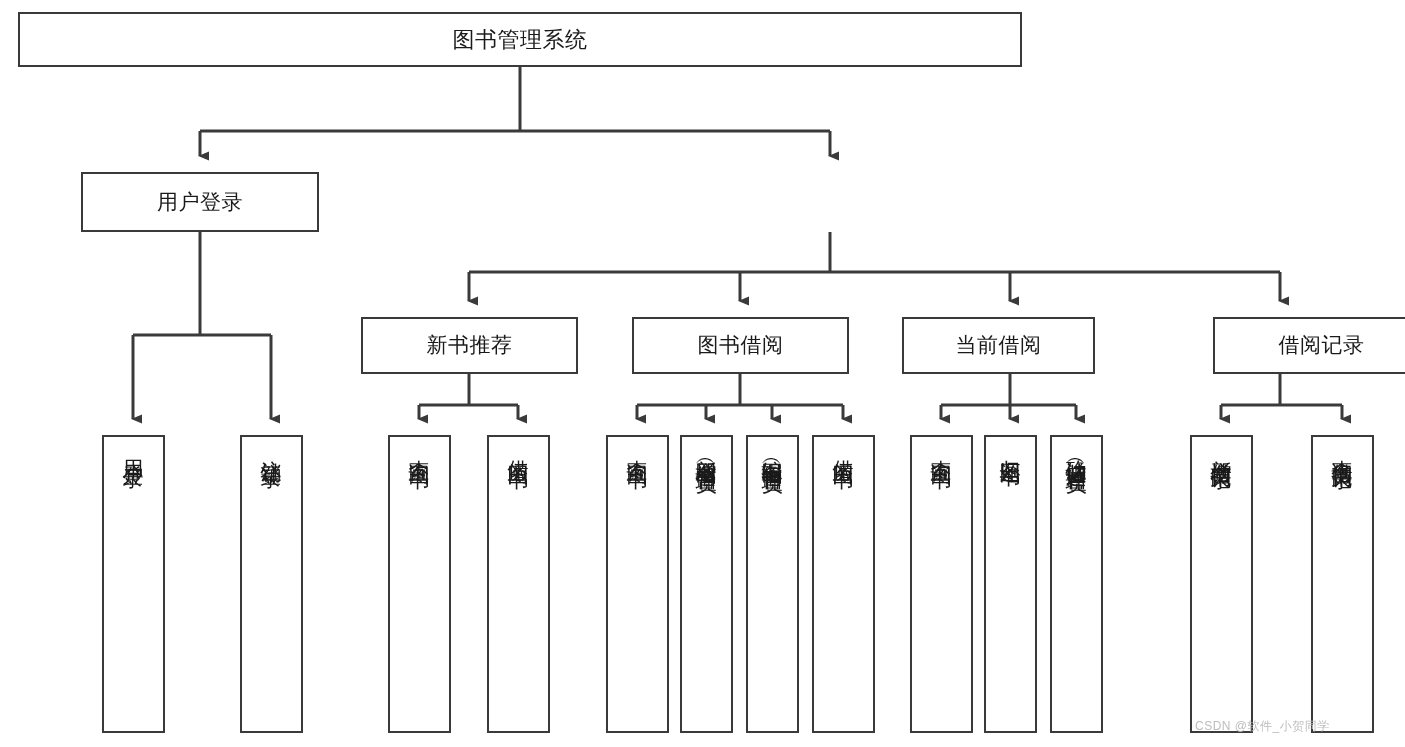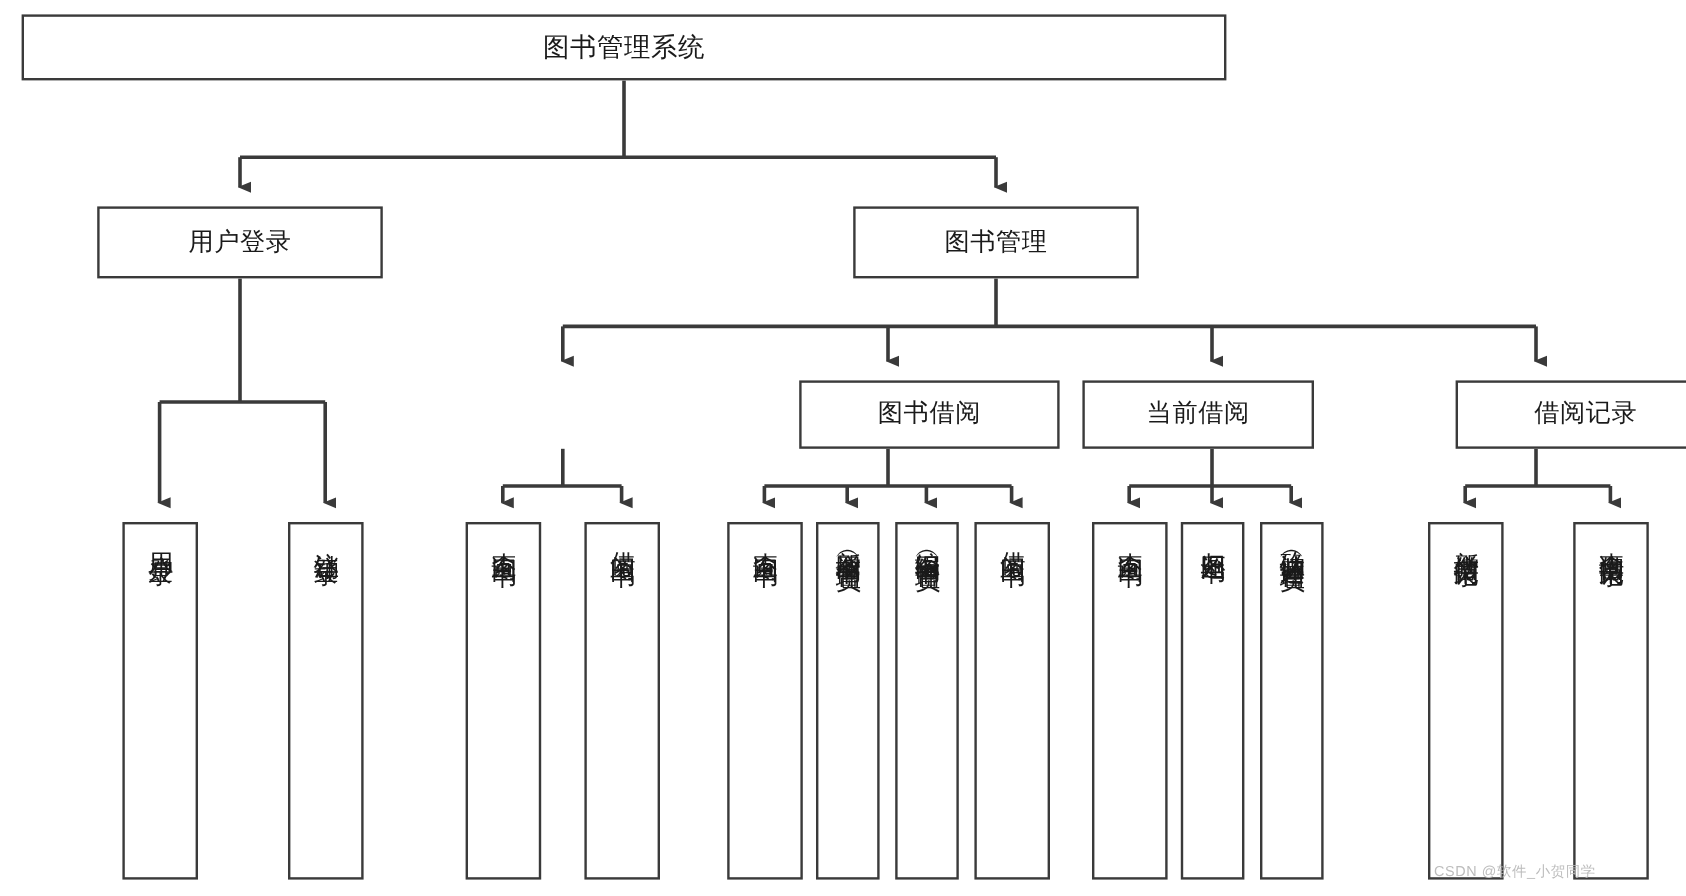--- a/index.html
+++ b/index.html
@@ -127,25 +127,25 @@
     </g>
   </svg>
 
   <div class="node horiz root" style="left:18px; top:12px; width:1004px; height:55px;">
     <span class="label">图书管理系统</span>
   </div>
 
   <div class="node horiz" style="left:81px; top:172px; width:238px; height:60px;">
     <span class="label">用户登录</span>
   </div>
-  <div class="node horiz" style="left:711px; top:172px; width:238px; height:60px;">
-    <span class="label">图书管理</span>
+
+  <div class="node horiz" style="left:361px; top:317px; width:217px; height:57px;">
+    <span class="label">新书推荐</span>
   </div>
-
-  <div class="node horiz" style="left:632px; top:317px; width:217px; height:57px;margin-left:34px;">
+  <div class="node horiz" style="left:632px; top:317px; width:217px; height:57px;">
     <span class="label">图书借阅</span>
   </div>
   <div class="node horiz" style="left:902px; top:317px; width:193px; height:57px;">
     <span class="label">当前借阅</span>
   </div>
   <div class="node horiz" style="left:1172px; top:317px; width:217px; height:57px;margin-left:41px;">
     <span class="label">借阅记录</span>
   </div>
 
   <div class="node vert" style="left:102px; top:435px; width:63px; height:298px;">

